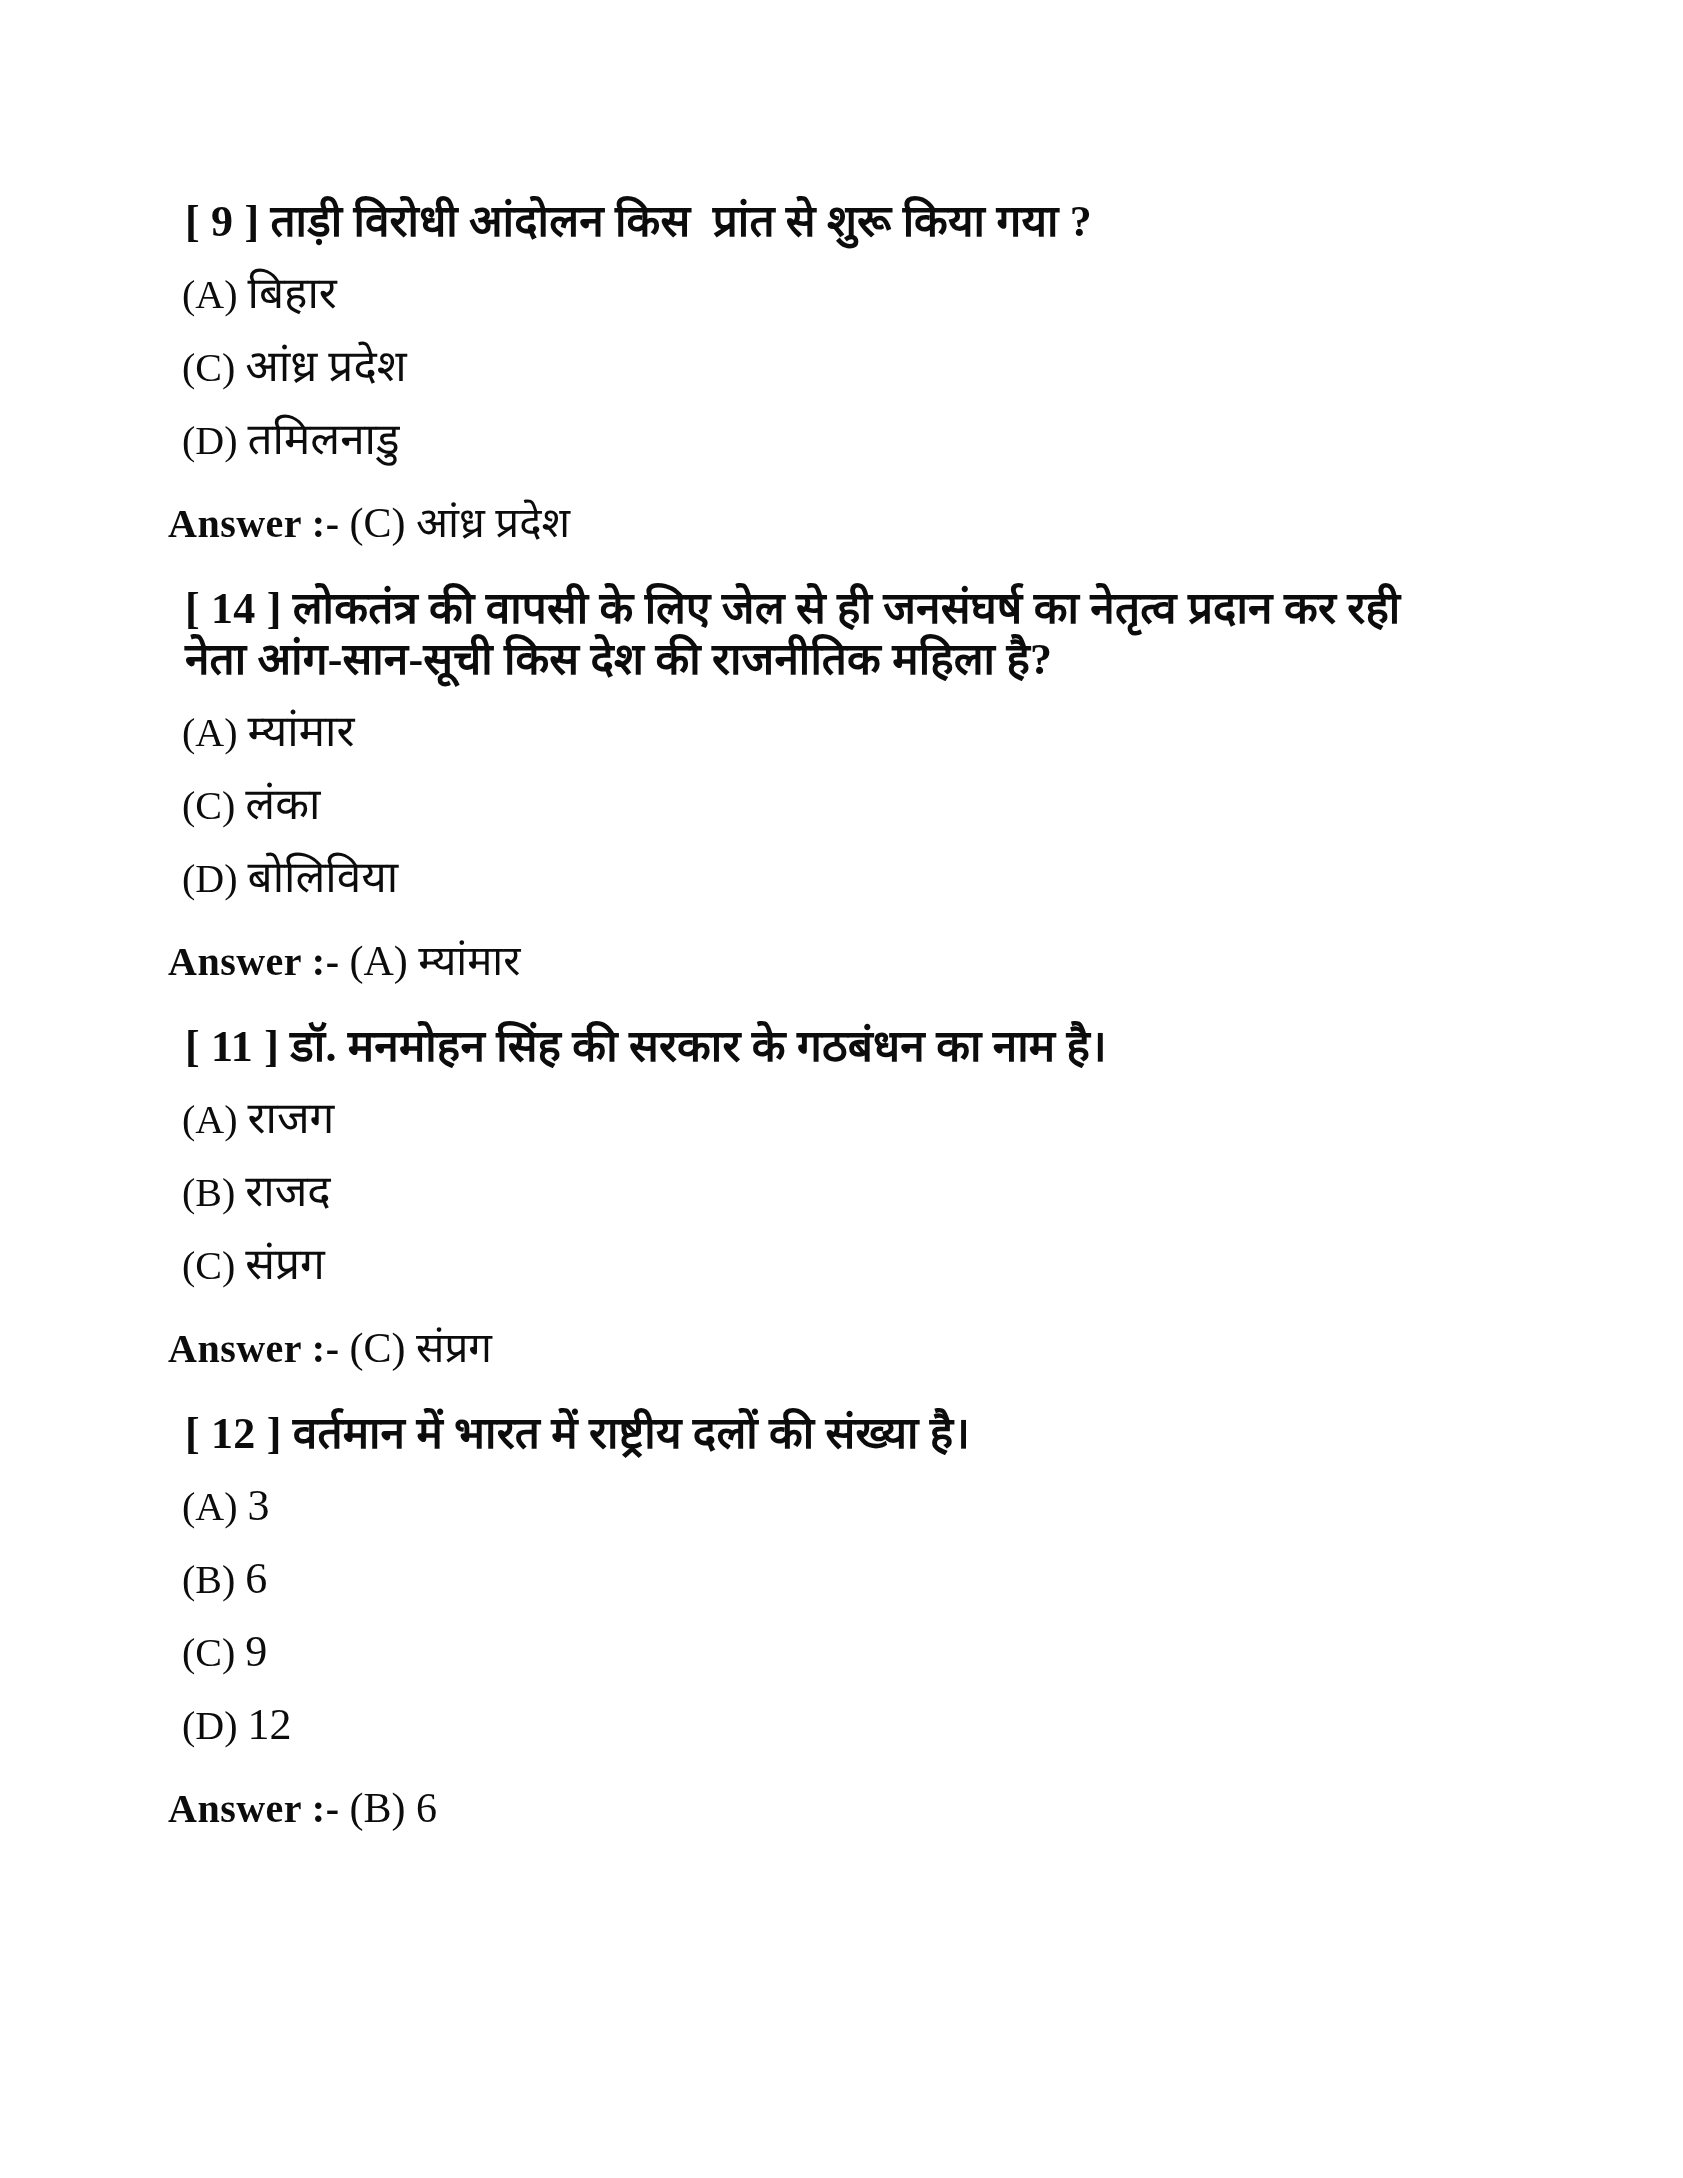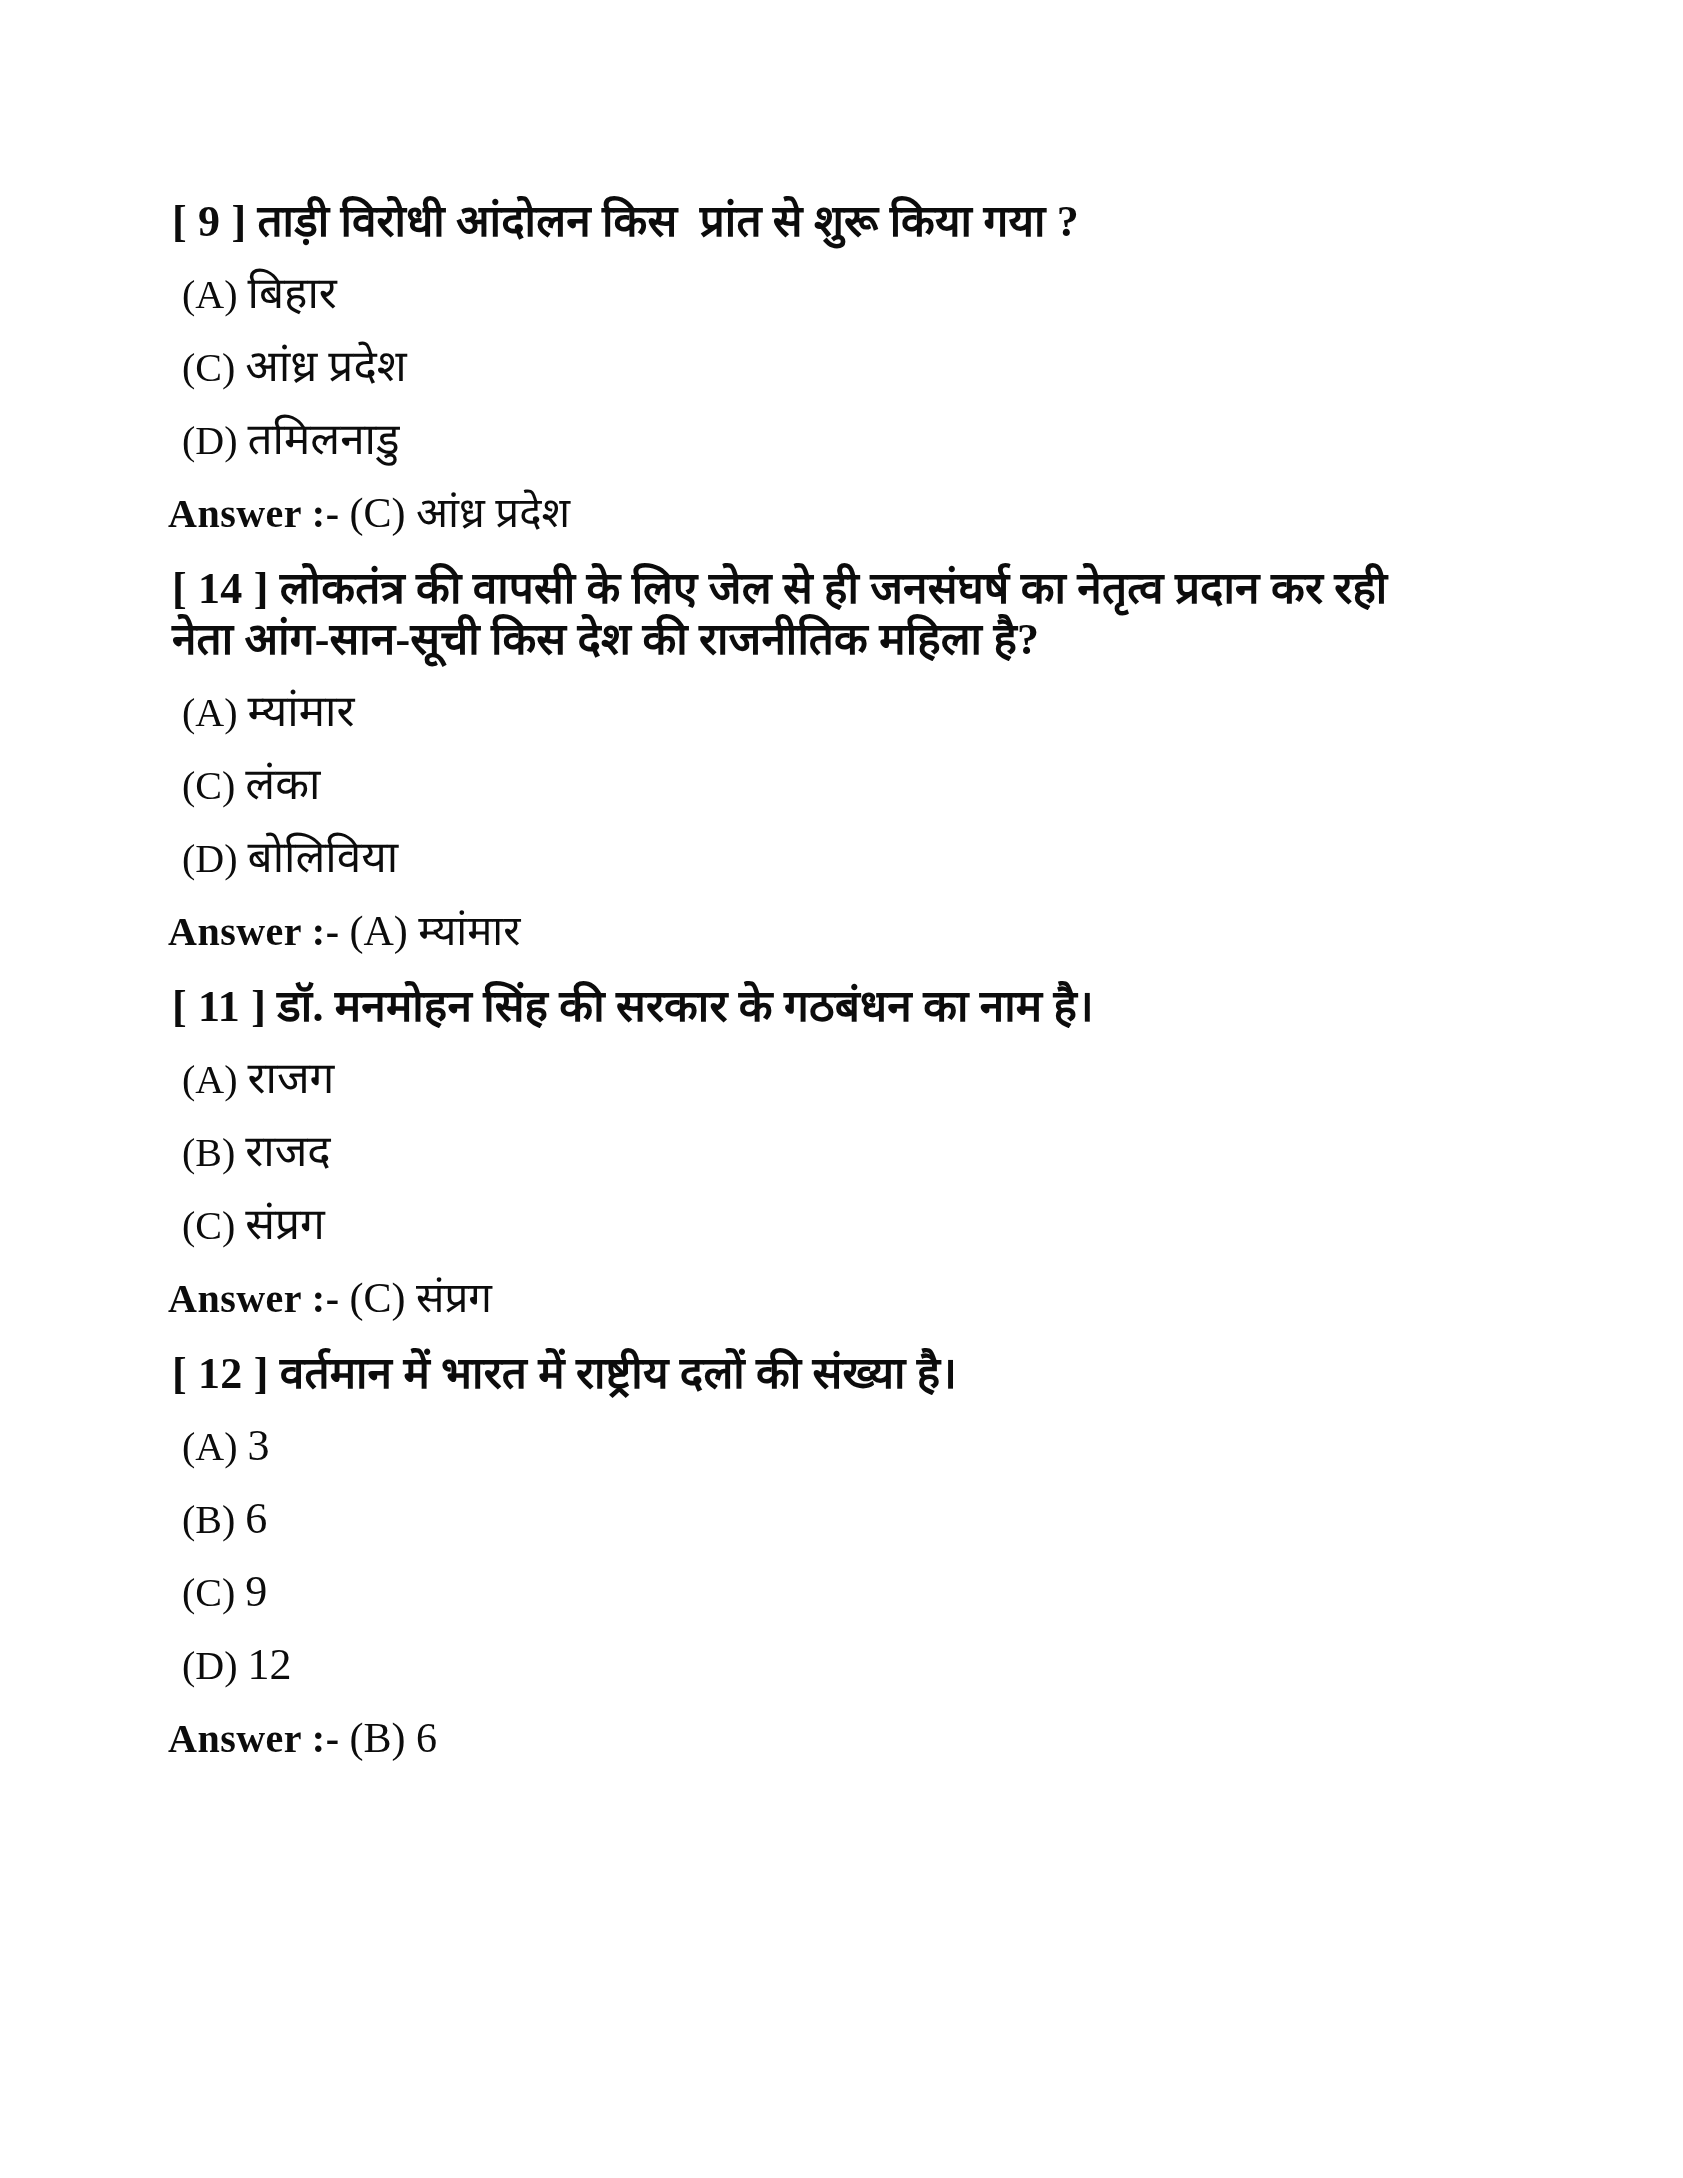--- a/index.html
+++ b/index.html
@@ -16,36 +16,36 @@
     color: #0c0c0c;
     padding: 196px 158px 0 168px;
     overflow: hidden;
     font-family: "Liberation Serif", "DejaVu Serif", serif;
   }
   .question { margin: 0; }
   .q-heading {
     font-size: 44px;
     font-weight: 700;
     line-height: 51px;
-    margin: 0 0 24px 4px;
+    margin: 0 0 24px 17px;
     max-width: 1252px;
     letter-spacing: 0.2px;
   }
   .q-heading span { white-space: pre-wrap; }
   .option {
     font-size: 40px;
     font-weight: 400;
     line-height: 46px;
     margin: 0 0 26px 0;
     padding-left: 14px;
   }
   .option .opt-text { font-size: 44px; }
   .answer-row {
     font-size: 40px;
-    line-height: 46px;
+    line-height: 66px;
     margin: 12px 0 26px 0;
     font-family: Liberation Serif, serif;
   }
   .answer-prefix {
     font-weight: 700;
     letter-spacing: 0.5px;
   }
   .answer-text { font-size: 42px; }
 </style>
 </head>

